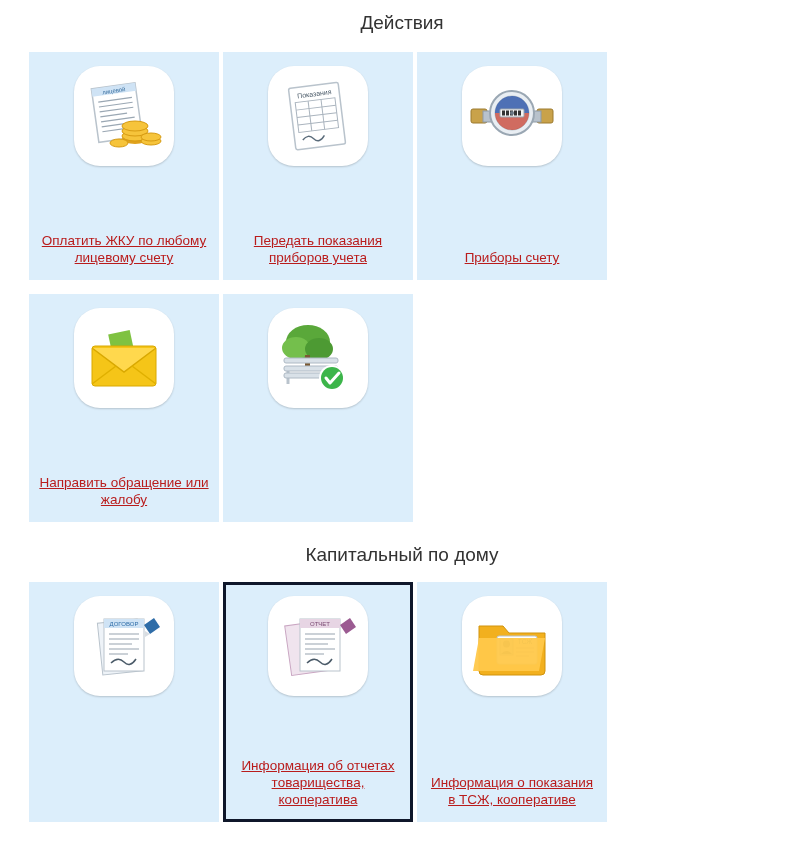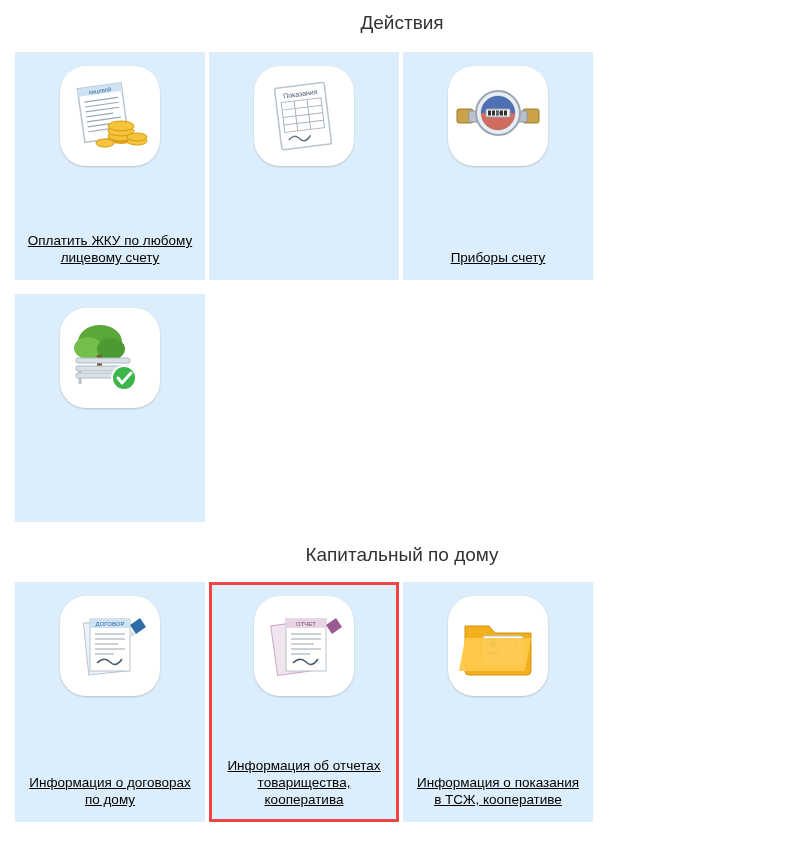--- a/index.html
+++ b/index.html
@@ -10,21 +10,21 @@
   body {
     width: 804px;
     height: 847px;
     font-family: "Liberation Sans", sans-serif;
     color: #333333;
     overflow: hidden;
   }
   .page {
     width: 804px;
     box-sizing: border-box;
-    padding: 0 15px;
+    padding: 0 29px;
   }
   .section-title {
     text-align: center;
     font-size: 19px;
     color: #333333;
     font-weight: normal;
     margin: 0;
     padding: 12px 0 18px 0;
   }
   .section-title.second {
@@ -46,21 +46,21 @@
     align-items: center;
     position: relative;
   }
   .tile.tall {
     min-height: 228px;
   }
   .tile.info {
     min-height: 240px;
   }
   .tile.selected {
-    border: 3px solid #ef4444;
+    border: 3px solid #0f172a;
     padding: 9px 5px 11px 5px;
     background: #dceefb;
   }
   .icon-wrap {
     width: 104px;
     height: 104px;
     display: flex;
     align-items: center;
     justify-content: center;
     margin-bottom: 10px;
@@ -73,21 +73,21 @@
     box-shadow: 0 1px 2px rgba(0,0,0,0.18);
     display: flex;
     align-items: center;
     justify-content: center;
     position: relative;
   }
   .tile-label {
     text-align: center;
     font-size: 13.5px;
     line-height: 17px;
-    color: #000000;
+    color: #b91c1c;
     text-decoration: underline;
     cursor: pointer;
     max-width: 172px;
   }
   .tile.tall .tile-label,
   .tile.info .tile-label {
     margin-top: auto;
   }
   svg { display: block; }
 </style>
@@ -147,20 +147,21 @@
                 <line x1="17" y1="35" x2="57" y2="35"></line>
                 <line x1="17" y1="42.5" x2="57" y2="42.5"></line>
                 <line x1="30" y1="20" x2="30" y2="50"></line>
                 <line x1="43" y1="20" x2="43" y2="50"></line>
               </g>
               <path d="M20 58 q6 -6 11 0 t11 -2" stroke="#5a6b7a" stroke-width="1.4" fill="none"></path>
             </g>
           </svg>
         </div>
       </div>
+      <div class="tile-label">Передать показания приборов учета</div>
     </div>
 
     <div class="tile tall">
       <div class="icon-wrap">
         <div class="icon-plate">
           <svg width="86" height="58" viewBox="0 0 86 58">
             <rect x="2" y="22" width="16" height="14" rx="2" fill="#c9a24a" stroke="#9c7a2e"></rect>
             <rect x="68" y="22" width="16" height="14" rx="2" fill="#c9a24a" stroke="#9c7a2e"></rect>
             <rect x="14" y="24" width="58" height="11" fill="#b8c2cc" stroke="#8d99a5"></rect>
             <circle cx="43" cy="26" r="22" fill="#e9eef3" stroke="#9aa7b3" stroke-width="2"></circle>
@@ -177,20 +178,33 @@
             </g>
             <circle cx="43" cy="26" r="2" fill="#6b7884"></circle>
           </svg>
         </div>
       </div>
       <div class="tile-label">Приборы счету</div>
     </div>
 
     <div style="width:100%;height:6px"></div>
 
+    <div class="tile tall">
+      <div class="icon-wrap">
+        <div class="icon-plate">
+          <svg width="80" height="64" viewBox="0 0 80 64">
+            <path d="M26 6 l22 0 l0 20 l-22 0 z" fill="#7fc241" transform="rotate(-12 37 16)"></path>
+            <rect x="8" y="20" width="64" height="40" rx="3" fill="#f5c518" stroke="#d9a800"></rect>
+            <path d="M8 22 L40 46 L72 22" fill="#ffd84d" stroke="#d9a800" stroke-width="1.5"></path>
+            <path d="M8 58 L32 40 M72 58 L48 40" stroke="#e0b000" stroke-width="1.5" fill="none"></path>
+          </svg>
+        </div>
+      </div>
+      <div class="tile-label">Направить обращение или жалобу</div>
+    </div>
 
     <div class="tile tall">
       <div class="icon-wrap">
         <div class="icon-plate">
           <svg width="88" height="72" viewBox="0 0 88 72">
             <ellipse cx="34" cy="20" rx="22" ry="17" fill="#5aa83a"></ellipse>
             <ellipse cx="22" cy="26" rx="14" ry="11" fill="#74bf4c"></ellipse>
             <ellipse cx="45" cy="27" rx="14" ry="11" fill="#4d9a33"></ellipse>
             <rect x="31" y="33" width="5" height="16" fill="#7b5a33"></rect>
             <g stroke="#b9c3cc" stroke-width="3" fill="none">
@@ -230,21 +244,20 @@
               <line x1="25" y1="33" x2="48" y2="33"></line>
               <line x1="25" y1="38" x2="55" y2="38"></line>
               <line x1="25" y1="43" x2="44" y2="43"></line>
             </g>
             <path d="M27 52 q7 -7 13 -1 t12 -3" stroke="#4a5a68" stroke-width="1.5" fill="none"></path>
             <path d="M60 14 l10 -7 l6 9 l-10 7 z" fill="#2f6da8"></path>
             <path d="M66 23 l-5 3 l0 -6 z" fill="#d8dde2"></path>
           </svg>
         </div>
       </div>
-      <div class="tile-label">Информация о договорах по дому</div>
     </div>
 
     <div class="tile info selected">
       <div class="icon-wrap">
         <div class="icon-plate">
           <svg width="80" height="70" viewBox="0 0 80 70">
             <rect x="10" y="12" width="40" height="50" fill="#f0e4ee" stroke="#c9a6c2" transform="rotate(-8 30 37)"></rect>
             <rect x="22" y="8" width="40" height="52" fill="#ffffff" stroke="#b9c3cc"></rect>
             <rect x="22" y="8" width="40" height="9" fill="#e7d5e4"></rect>
             <text x="42" y="15" font-size="6" fill="#7a4a72" text-anchor="middle" font-family="Liberation Sans, sans-serif">ОТЧЕТ</text>

